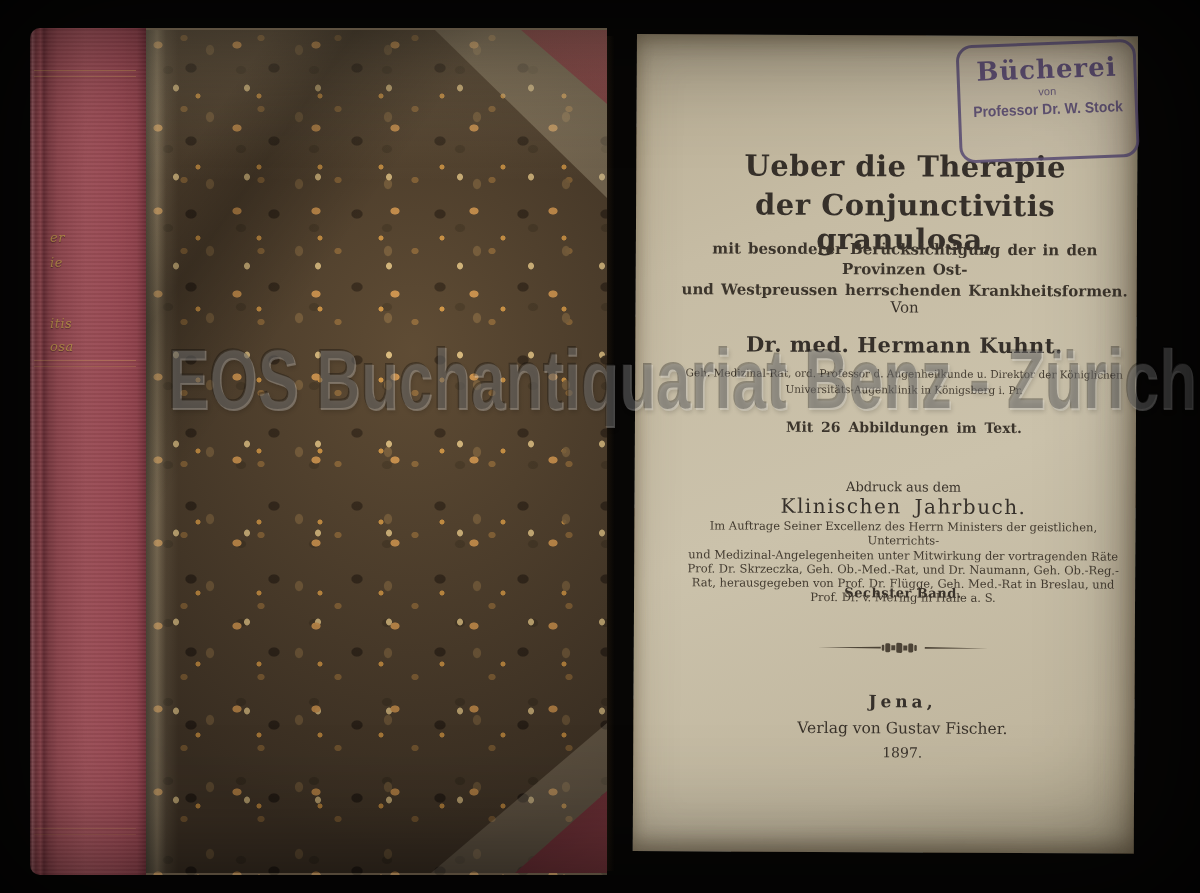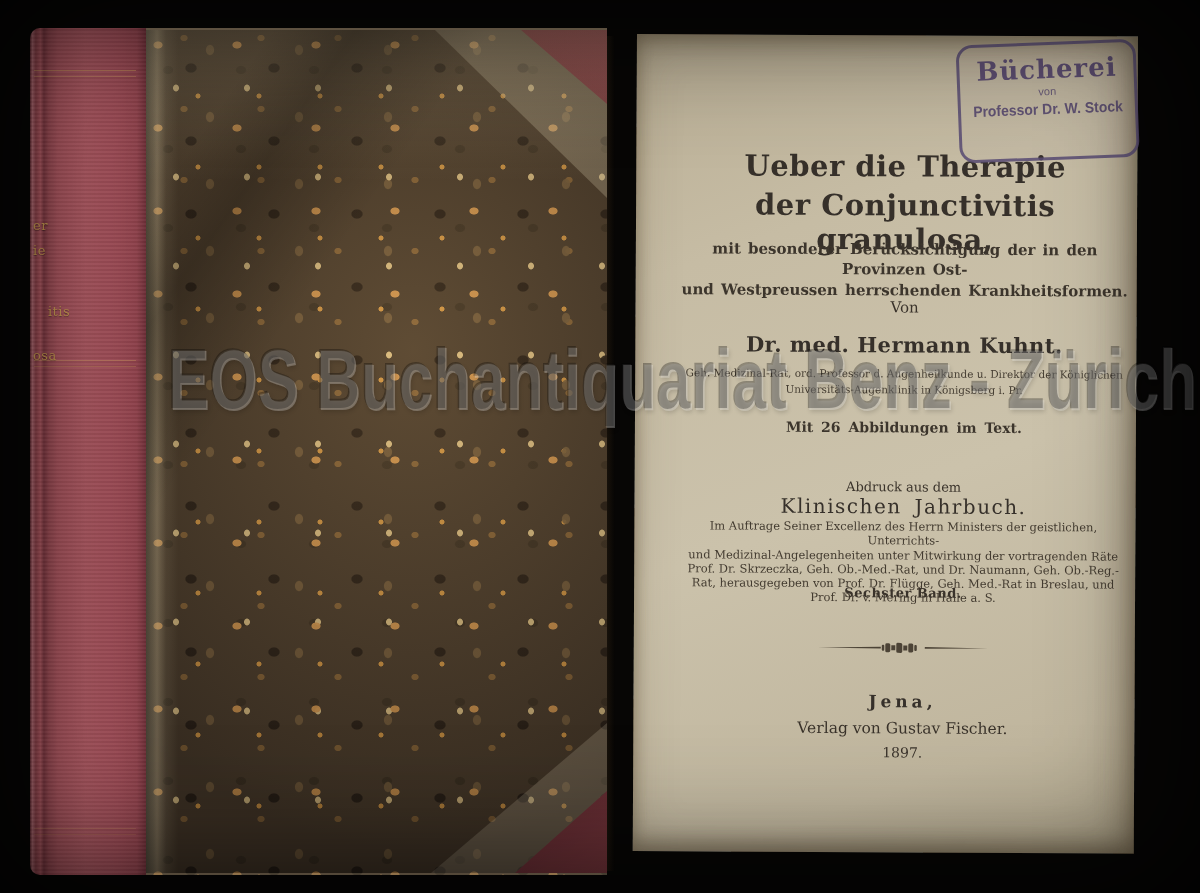--- a/index.html
+++ b/index.html
@@ -13,26 +13,26 @@
   .spine{position:absolute;left:0;top:0;bottom:0;width:116px;border-radius:10px 0 0 10px;
     background:
       repeating-linear-gradient(0deg, rgba(0,0,0,0.05) 0 2px, rgba(255,255,255,0.03) 2px 4px),
       linear-gradient(90deg,#5e262e 0%,#b06a72 2%,#8c4049 5%,#ab565f 9%,#7c3740 12%,
         #964851 16%,#a5525b 24%,#a9565f 48%,#9c4b55 75%,#8f424c 92%,#6e2f38 100%);}
   .spine-rule{position:absolute;left:4px;width:102px;height:5px;
       border-top:1px solid rgba(214,175,95,0.40);border-bottom:1px solid rgba(214,175,95,0.30);}
   .sr1{top:42px;}
   .sr2{top:332px;opacity:.8;}
   .sr3{top:800px;opacity:.45;}
-  .spine-title{position:absolute;left:0;top:188px;width:52px;padding-left:3px;
+  .spine-title{position:absolute;left:0;top:200px;width:52px;padding-left:20px;
       color:#c9a14e;font-size:13px;line-height:20px;letter-spacing:.5px;
-      text-shadow:0 1px 1px rgba(0,0,0,0.45);opacity:.85;}
+      text-shadow:0 1px 1px rgba(0,0,0,0.45);opacity:.85;font-style:italic;}
   .spine-title .f2{margin-bottom:41px;}
   .spine-title .f1{margin-bottom:5px;}
-  .spine-title .f3{margin-bottom:24px;text-align:center;}
+  .spine-title .f3{margin-bottom:3px;}
 
   .board{position:absolute;left:116px;right:0;top:0;bottom:0;
     border-top:2px solid rgba(235,215,175,0.35);
     border-bottom:2px solid rgba(235,215,175,0.30);
     background-color:#4d3e2e;
     background-image:
       radial-gradient(9px 7px at 12px 15px, rgba(214,153,82,0.95) 45%, rgba(0,0,0,0) 56%),
       radial-gradient(11px 9px at 45px 38px, rgba(40,31,23,0.90) 45%, rgba(0,0,0,0) 57%),
       radial-gradient(6px 7px at 30px 58px, rgba(233,203,140,0.90) 42%, rgba(0,0,0,0) 56%),
       radial-gradient(8px 10px at 64px 20px, rgba(120,95,62,0.90) 45%, rgba(0,0,0,0) 57%),

